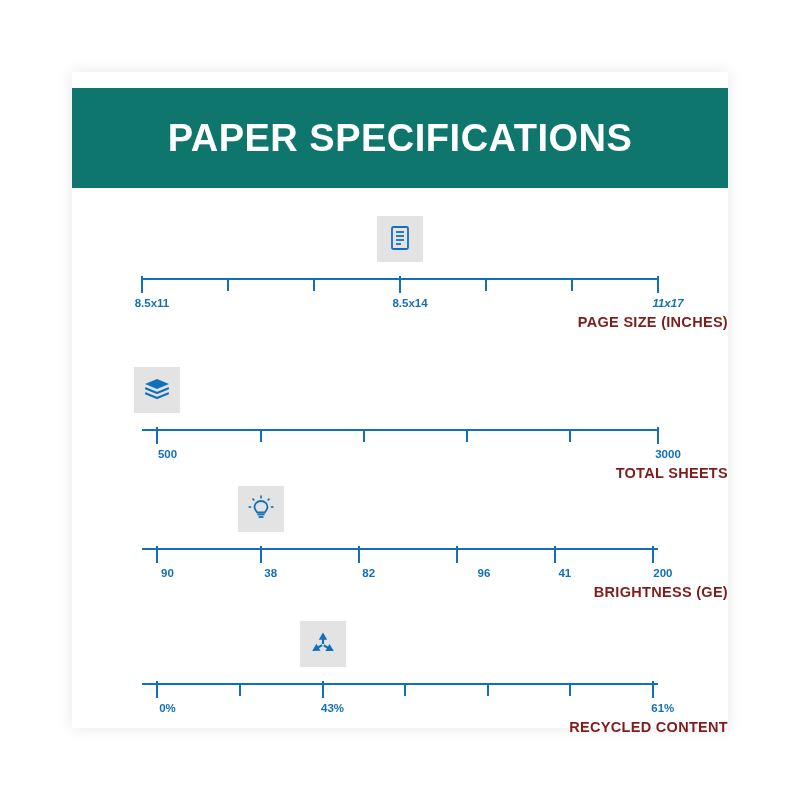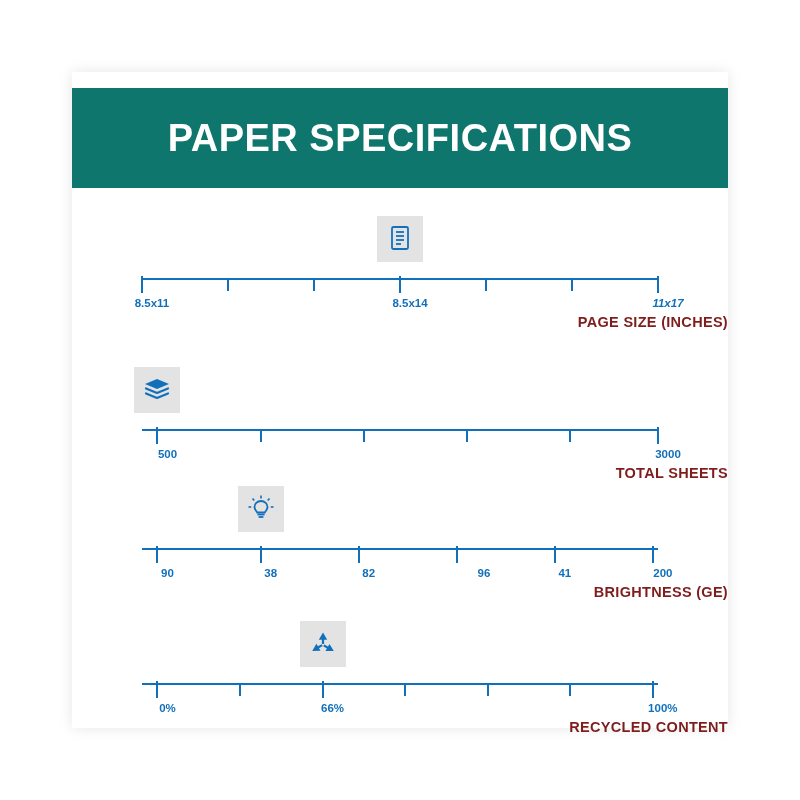--- a/index.html
+++ b/index.html
@@ -173,26 +173,26 @@
           </svg>
         </div>
         <div class="axis-name">BRIGHTNESS (GE)</div>
       </div>
       <div class="scale" style="top: 405px;">
         <div class="axis"></div>
         <div class="tick major" style="left: 84.48px;"></div>
         <div class="tick-label" style="left: 85.48px;">0%</div>
         <div class="tick" style="left: 167.04px;"></div>
         <div class="tick major" style="left: 249.6px;"></div>
-        <div class="tick-label" style="left: 250.6px;">66%</div>
+        <div class="tick-label" style="left: 250.6px;">43%</div>
         <div class="tick" style="left: 332.16px;"></div>
         <div class="tick" style="left: 414.72px;"></div>
         <div class="tick" style="left: 497.28px;"></div>
         <div class="tick major" style="left: 579.84px;"></div>
-        <div class="tick-label" style="left: 580.84px;">100%</div>
+        <div class="tick-label" style="left: 580.84px;">61%</div>
         <div class="marker" style="left: 250.6px;">
           <svg width="28" height="28" viewBox="0 0 28 28">
             <use href="#icon-recycle-icon"></use>
           </svg>
         </div>
         <div class="axis-name">RECYCLED CONTENT</div>
       </div>
     </div>
 
 </div>

